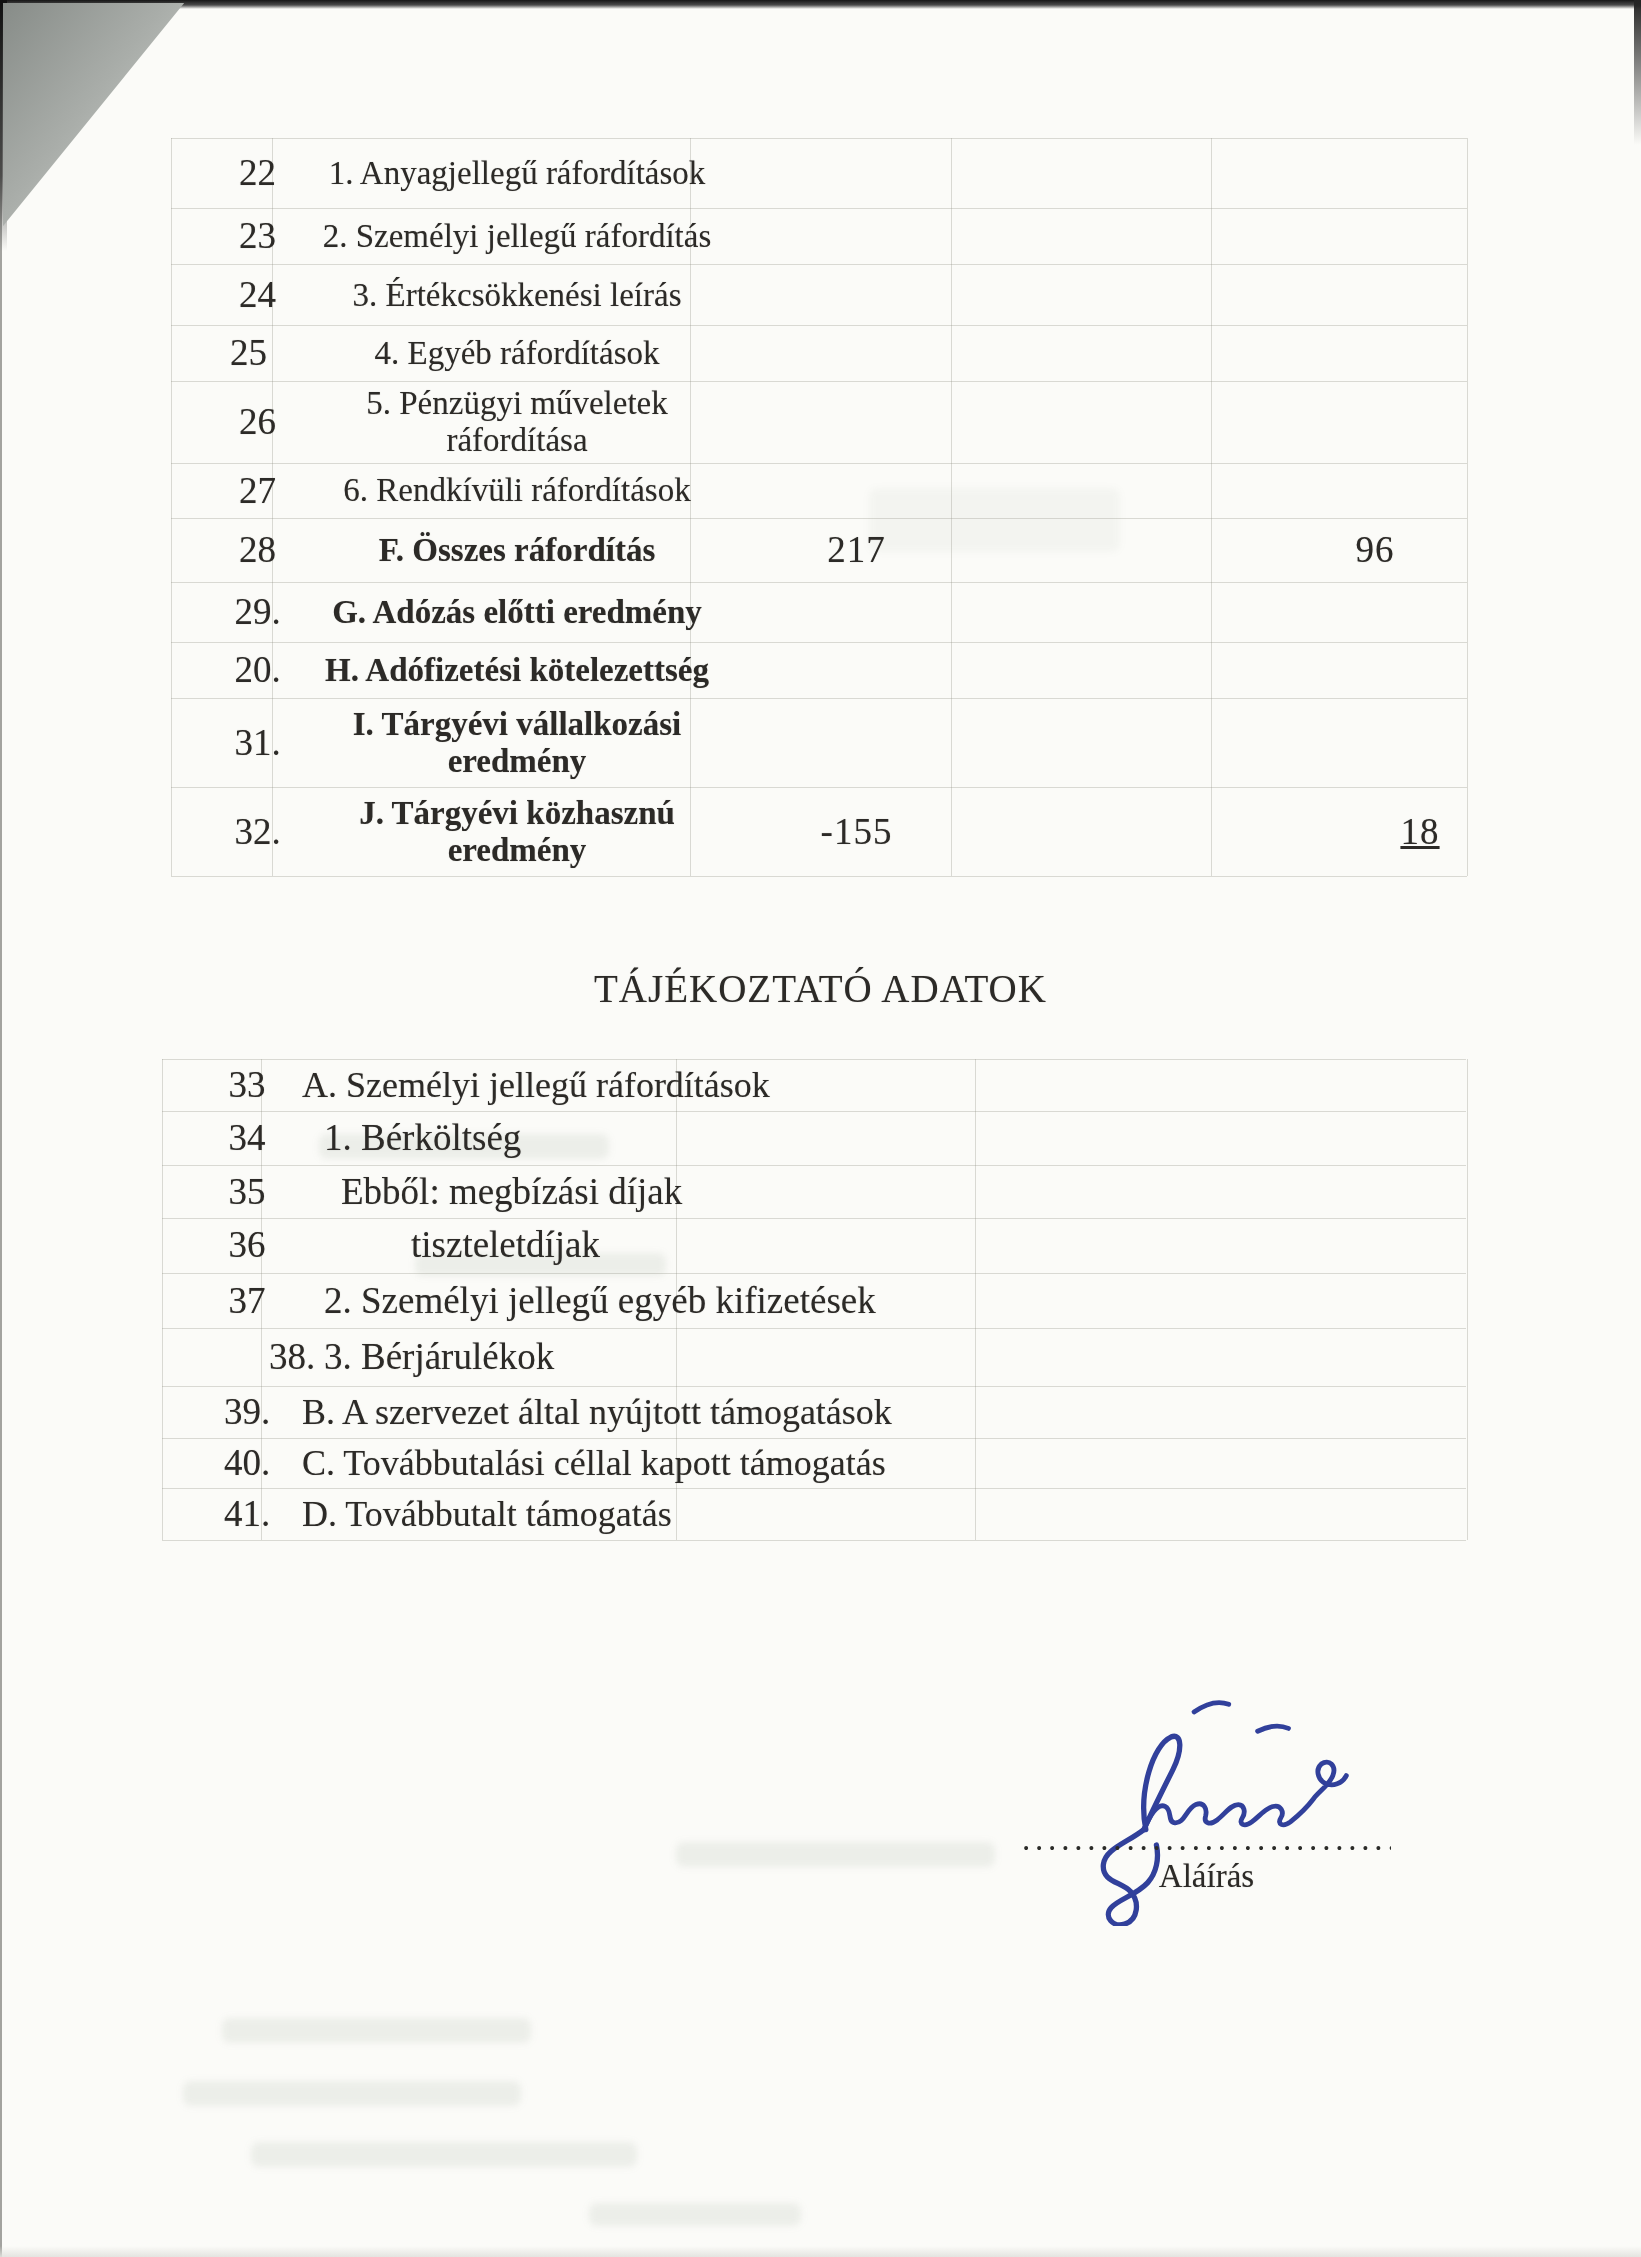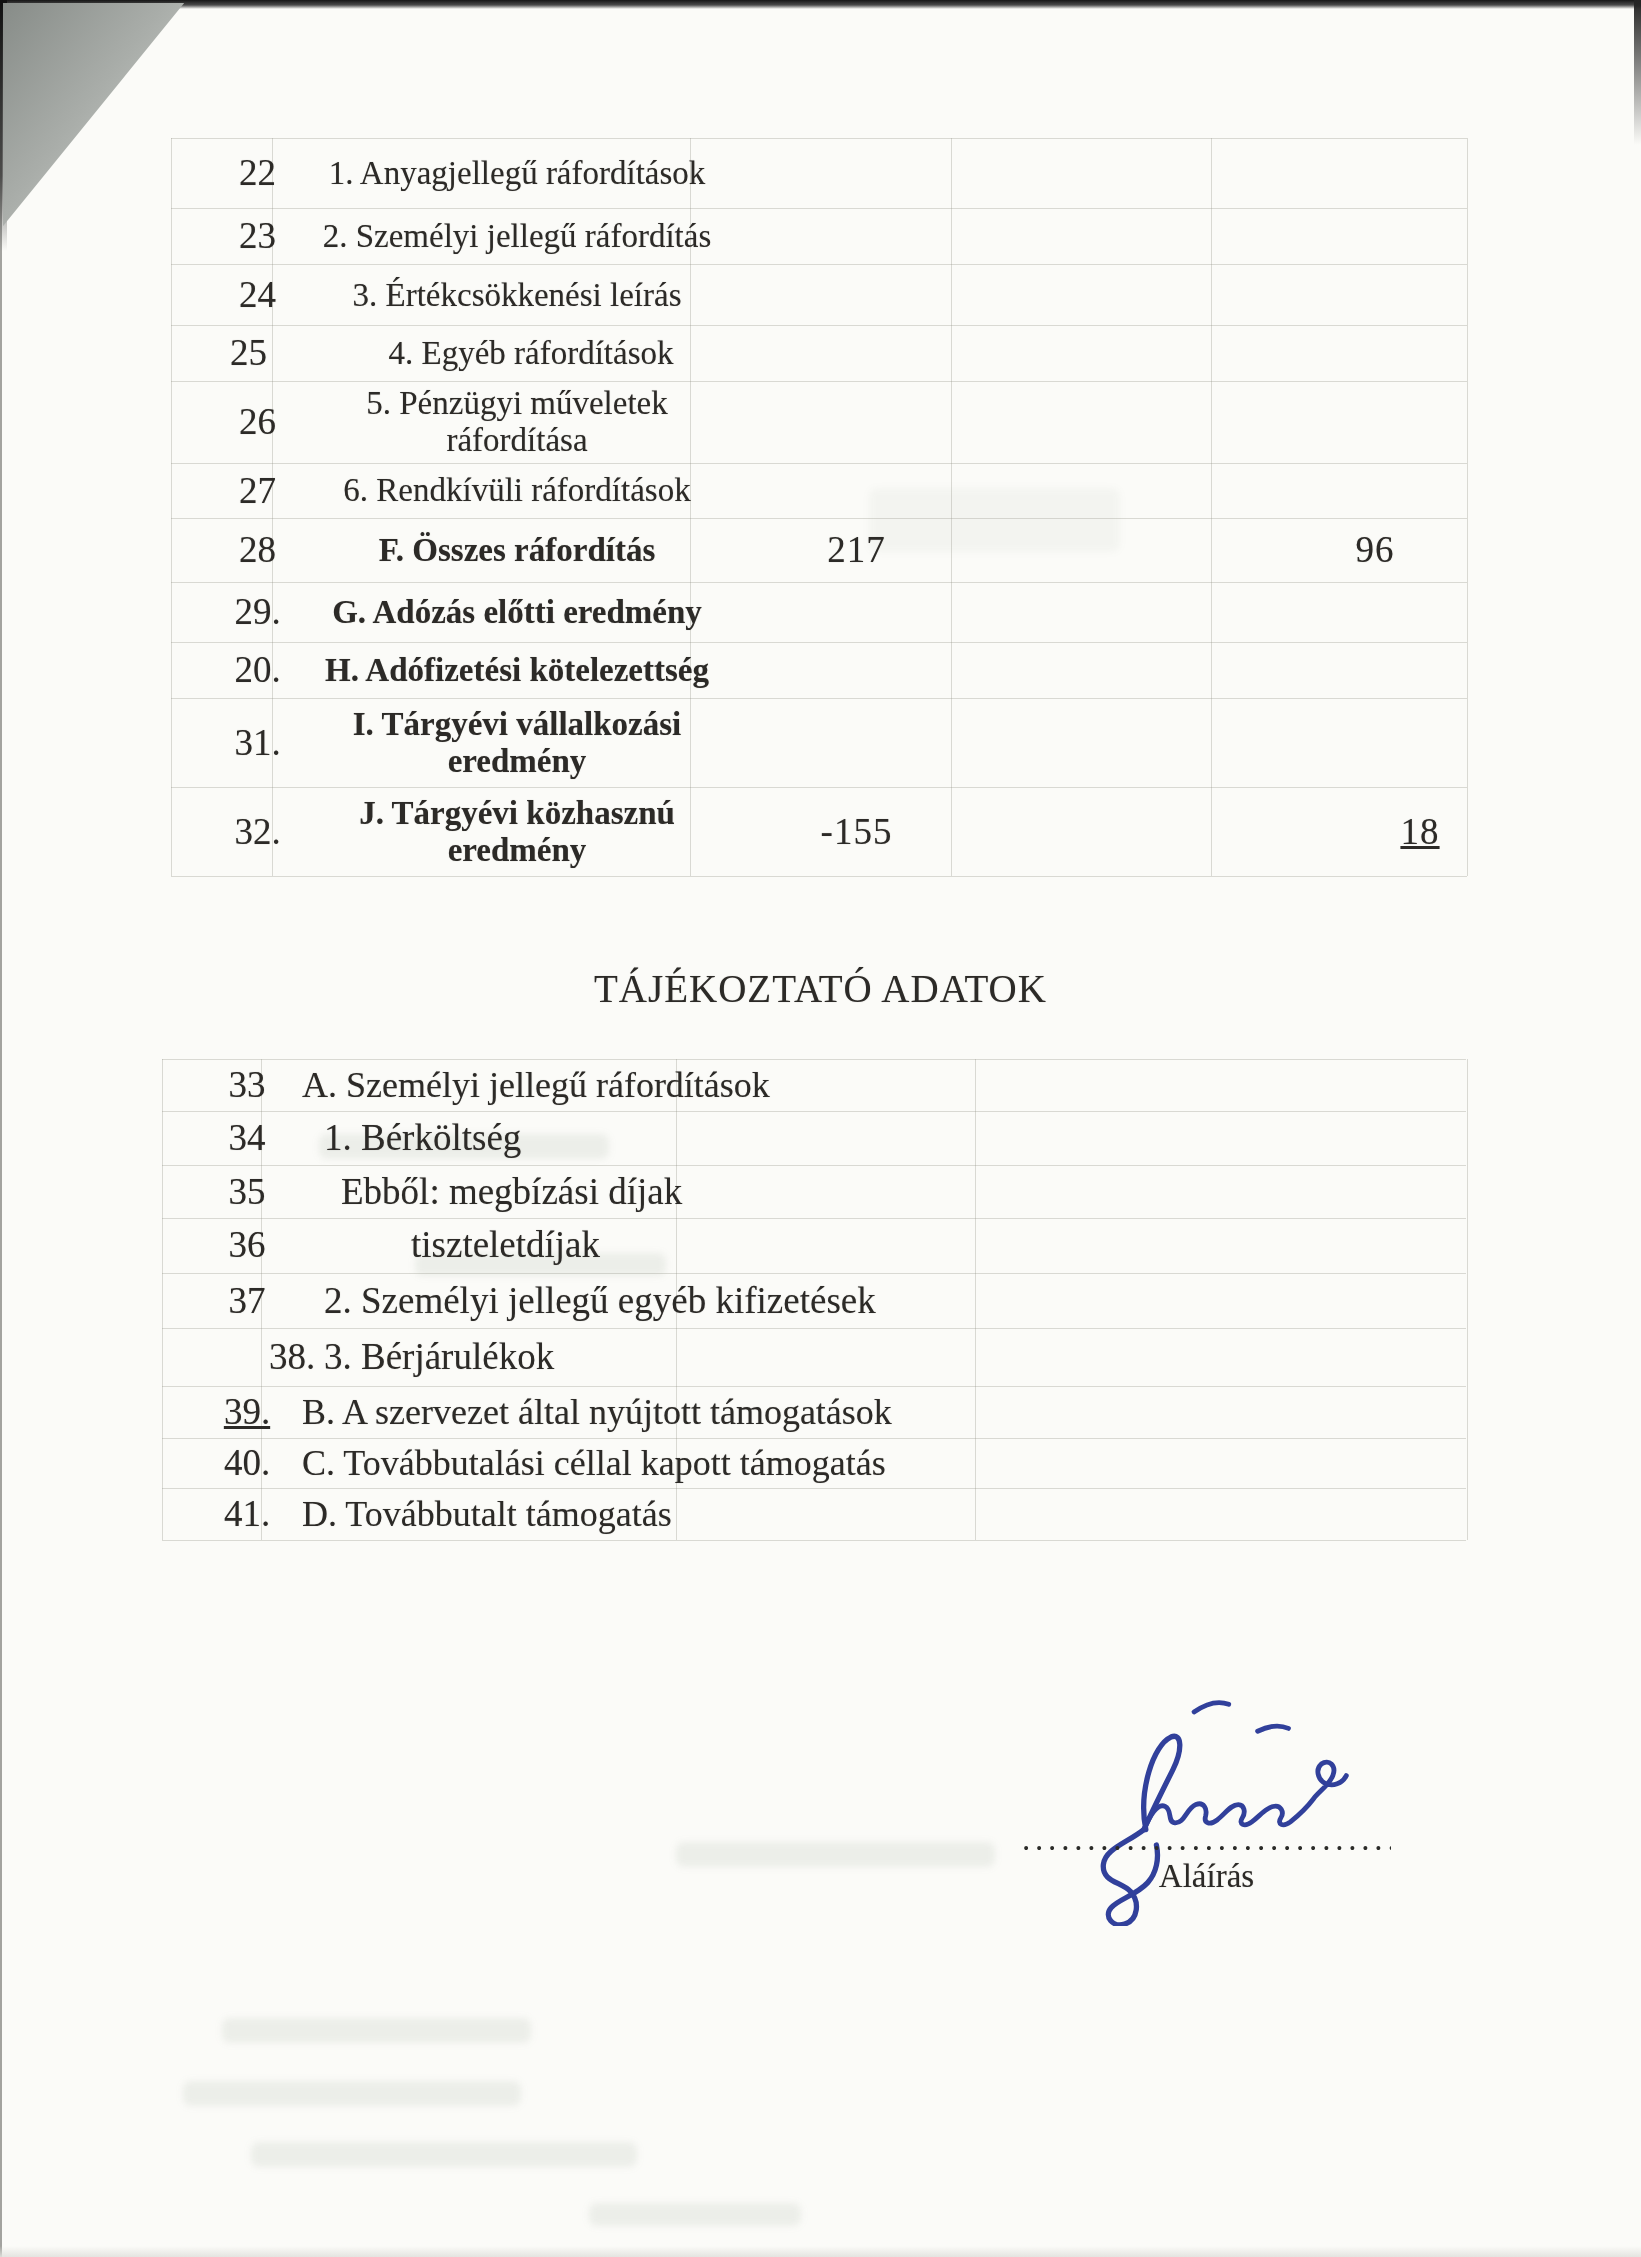--- a/index.html
+++ b/index.html
@@ -90,21 +90,21 @@
       </div>
       <div class="cell num txt" style="left: 171px; top: 208px; width: 101px; height: 56px;">23</div>
       <div class="cell t1label txt" style="left: 272px; top: 208px; width: 418px; height: 56px;">
         <div class="">2. Személyi jellegű ráfordítás</div>
       </div>
       <div class="cell num txt" style="left: 171px; top: 264px; width: 101px; height: 62px;">24</div>
       <div class="cell t1label txt" style="left: 272px; top: 264px; width: 418px; height: 62px;">
         <div class="">3. Értékcsökkenési leírás</div>
       </div>
       <div class="cell num txt" style="left: 162px; top: 325px; width: 101px; height: 56px; text-align: center;">25</div>
-      <div class="cell t1label txt" style="left: 286px; top: 325px; width: 418px; height: 56px; text-align: right;">
+      <div class="cell t1label txt" style="left: 272px; top: 325px; width: 418px; height: 56px; text-align: right;">
         <div class="">4. Egyéb ráfordítások</div>
       </div>
       <div class="cell num txt" style="left: 171px; top: 381px; width: 101px; height: 82px;">26</div>
       <div class="cell t1label txt" style="left: 272px; top: 381px; width: 418px; height: 82px;">
         <div class="">5. Pénzügyi műveletek</div>
         <div class="">ráfordítása</div>
       </div>
       <div class="cell num txt" style="left: 171px; top: 463px; width: 101px; height: 55px;">27</div>
       <div class="cell t1label txt" style="left: 272px; top: 463px; width: 418px; height: 55px;">
         <div class="">6. Rendkívüli ráfordítások</div>
@@ -160,21 +160,21 @@
       <div class="cell num txt" style="left: 162px; top: 1111px; width: 98px; height: 54px;">34</div>
       <div class="cell cell-left txt sz-sm" style="left: 288px; top: 1111px; width: 869px; height: 54px;">1. Bérköltség</div>
       <div class="cell num txt" style="left: 162px; top: 1165px; width: 98px; height: 53px;">35</div>
       <div class="cell cell-left txt sz-sm" style="left: 305px; top: 1165px; width: 869px; height: 53px;">Ebből: megbízási díjak</div>
       <div class="cell num txt" style="left: 162px; top: 1218px; width: 98px; height: 54px;">36</div>
       <div class="cell cell-left txt sz-sm" style="left: 375px; top: 1218px; width: 869px; height: 54px;">tiszteletdíjak</div>
       <div class="cell num txt" style="left: 162px; top: 1273px; width: 98px; height: 55px;">37</div>
       <div class="cell cell-left txt sz-sm" style="left: 288px; top: 1273px; width: 869px; height: 55px;">2. Személyi jellegű egyéb kifizetések</div>
       <div class="cell num txt" style="left: 162px; top: 1328px; width: 98px; height: 58px; margin-left: 45px;">38.</div>
       <div class="cell cell-left txt sz-sm" style="left: 288px; top: 1328px; width: 869px; height: 58px;">3. Bérjárulékok</div>
-      <div class="cell num txt" style="left: 162px; top: 1386px; width: 98px; height: 52px; text-decoration: underline;">39.</div>
+      <div class="cell num txt" style="left: 162px; top: 1386px; width: 98px; height: 52px;">39.</div>
       <div class="cell cell-left txt sz-lg" style="left: 266px; top: 1386px; width: 869px; height: 52px;">B. A szervezet által nyújtott támogatások</div>
       <div class="cell num txt" style="left: 162px; top: 1438px; width: 98px; height: 50px;">40.</div>
       <div class="cell cell-left txt sz-lg" style="left: 266px; top: 1438px; width: 869px; height: 50px;">C. Továbbutalási céllal kapott támogatás</div>
       <div class="cell num txt" style="left: 162px; top: 1488px; width: 98px; height: 52px;">41.</div>
       <div class="cell cell-left txt sz-lg" style="left: 266px; top: 1488px; width: 869px; height: 52px;">D. Továbbutalt támogatás</div>
     </div>
 
 
   <svg class="signature-svg" viewBox="0 0 340 250" fill="none" stroke-linecap="round" stroke-linejoin="round">
     <path class="ink" stroke-width="5" d="M142 28 q20 -14 36 -8" stroke="#31409b"></path>

